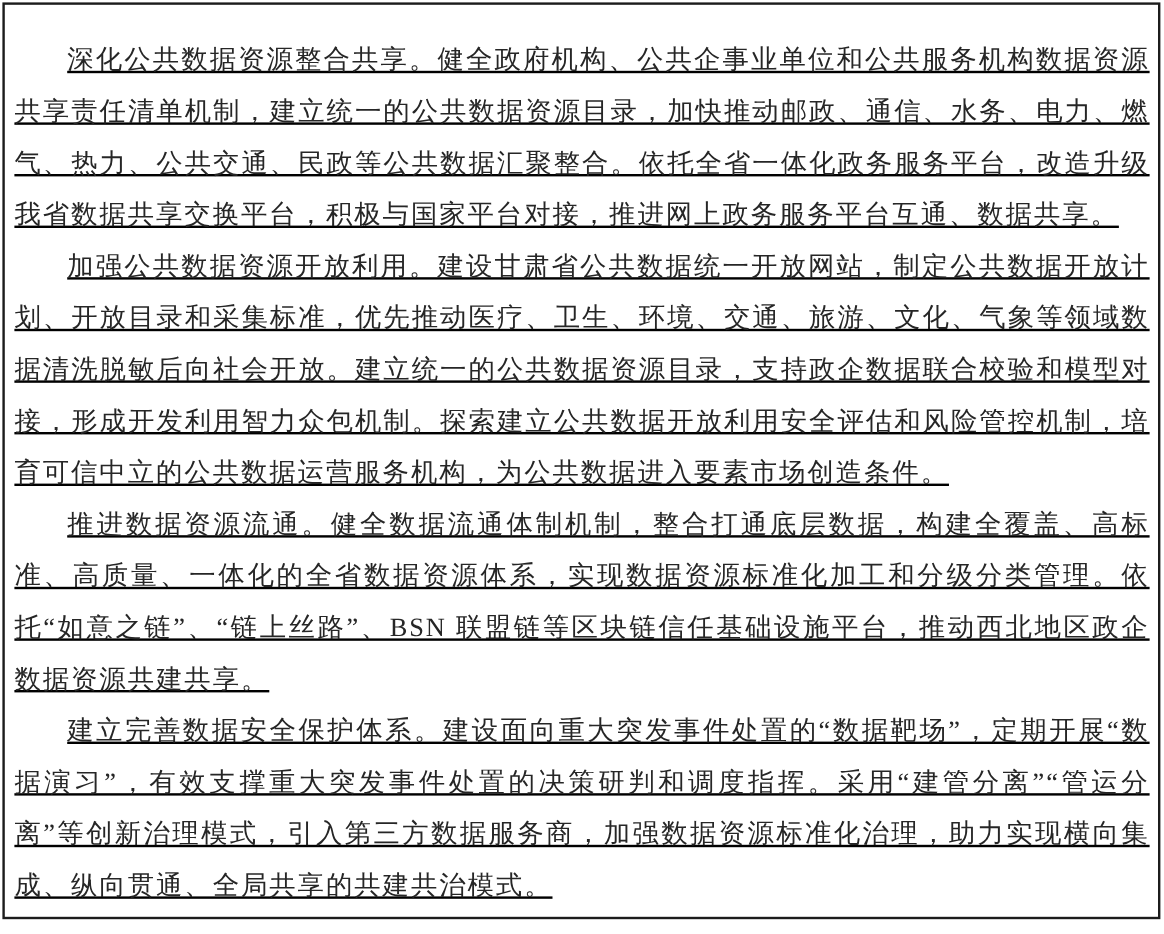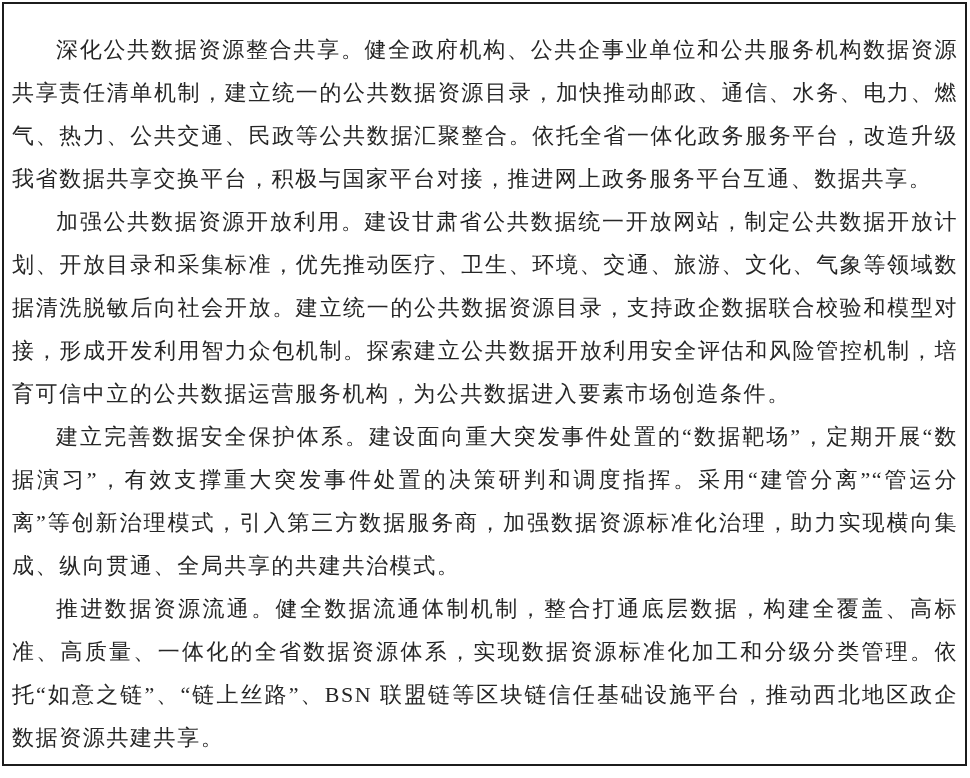--- a/index.html
+++ b/index.html
@@ -19,36 +19,37 @@
       left: 2px;
       top: 2px;
       width: 961px;
       height: 760px;
       border: 2px solid var(--border-color, #1c1c1c);
       background: var(--page-bg, #ffffff);
       box-sizing: content-box;
     }
     .content {
       padding: 24px 7px 0 8px;
+      text-decoration: underline;
     }
     .content p {
       margin: 0;
       font-size: 22px;
       line-height: 43px;
       letter-spacing: 1.6px;
       color: var(--text-color, #262626);
       text-align: justify;
       text-justify: inter-ideograph;
       text-indent: 2em;
       word-break: break-all;
     }
   </style>
 </head>
 <body>
 
 <div class="frame">
   <div class="content">
     <p>深化公共数据资源整合共享。健全政府机构、公共企事业单位和公共服务机构数据资源共享责任清单机制，建立统一的公共数据资源目录，加快推动邮政、通信、水务、电力、燃气、热力、公共交通、民政等公共数据汇聚整合。依托全省一体化政务服务平台，改造升级我省数据共享交换平台，积极与国家平台对接，推进网上政务服务平台互通、数据共享。</p>
     <p>加强公共数据资源开放利用。建设甘肃省公共数据统一开放网站，制定公共数据开放计划、开放目录和采集标准，优先推动医疗、卫生、环境、交通、旅游、文化、气象等领域数据清洗脱敏后向社会开放。建立统一的公共数据资源目录，支持政企数据联合校验和模型对接，形成开发利用智力众包机制。探索建立公共数据开放利用安全评估和风险管控机制，培育可信中立的公共数据运营服务机构，为公共数据进入要素市场创造条件。</p>
+    <p>推进数据资源流通。健全数据流通体制机制，整合打通底层数据，构建全覆盖、高标准、高质量、一体化的全省数据资源体系，实现数据资源标准化加工和分级分类管理。依托“如意之链”、“链上丝路”、BSN 联盟链等区块链信任基础设施平台，推动西北地区政企数据资源共建共享。</p>
     <p>建立完善数据安全保护体系。建设面向重大突发事件处置的“数据靶场”，定期开展“数据演习”，有效支撑重大突发事件处置的决策研判和调度指挥。采用“建管分离”“管运分离”等创新治理模式，引入第三方数据服务商，加强数据资源标准化治理，助力实现横向集成、纵向贯通、全局共享的共建共治模式。</p>
-    <p>推进数据资源流通。健全数据流通体制机制，整合打通底层数据，构建全覆盖、高标准、高质量、一体化的全省数据资源体系，实现数据资源标准化加工和分级分类管理。依托“如意之链”、“链上丝路”、BSN 联盟链等区块链信任基础设施平台，推动西北地区政企数据资源共建共享。</p>
   </div>
 </div>
 
 </body></html>

